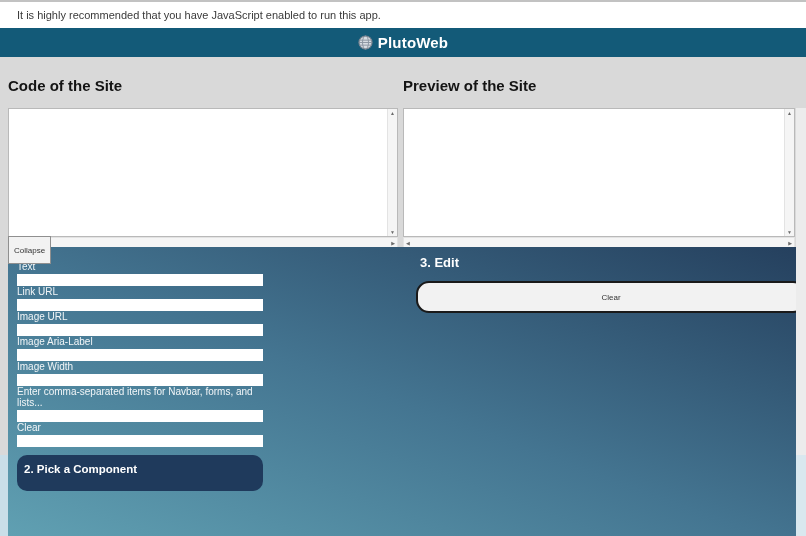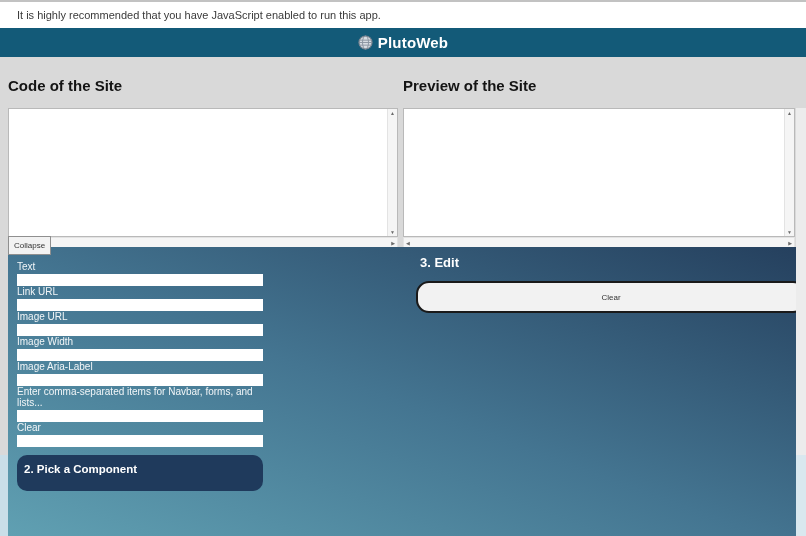--- a/index.html
+++ b/index.html
@@ -30,21 +30,21 @@
   .vscroll { position:absolute; top:0; right:0; bottom:0; width:10px;
     background:#f5f5f5; border-left:1px solid #e3e3e3;
     display:flex; flex-direction:column; justify-content:space-between; align-items:center; }
   .vscroll .arr { font-size:5px; color:#6b6b6b; line-height:8px; }
   .hscroll { position:absolute; top:237px; height:11px; background:#f5f5f5;
     border:1px solid #e3e3e3; display:flex; justify-content:space-between; align-items:center; }
   .hscroll.code-h { left:8px; width:390px; }
   .hscroll.preview-h { left:403px; width:392px; }
   .hscroll .arr { font-size:5px; color:#6b6b6b; padding:0 2px; }
 
-  .collapse-btn { position:absolute; left:8px; top:236px; height:19px;
+  .collapse-btn { position:absolute; left:8px; top:236px; height:28px;
     background:#f2f2f2; border:1px solid #8f8f8f; font-size:8px; color:#333333;
     padding:0 5px; font-family:inherit; z-index:3; }
 
   
   .workspace { position:absolute; left:8px; top:247px; width:788px; height:289px;
     background:linear-gradient(to top right,#60a0b2 0%,#447591 48%,#25405e 100%); }
 
   
   .bottom-left-strip { position:absolute; left:0; top:455px; width:8px; height:81px; background:#c9dee8; }
   .right-strip { position:absolute; left:796px; top:108px; width:10px; height:428px; background:#ececec; }
@@ -124,25 +124,25 @@
     </div>
     <div class="field">
       <label>Link URL</label>
       <input type="text" style="">
     </div>
     <div class="field">
       <label>Image URL</label>
       <input type="text" style="">
     </div>
     <div class="field">
-      <label>Image Width</label>
+      <label>Image Aria-Label</label>
       <input type="text" style="">
     </div>
     <div class="field">
-      <label>Image Aria-Label</label>
+      <label>Image Width</label>
       <input type="text" style="">
     </div>
     <div class="field">
       <label>Enter comma-separated items for Navbar, forms, and lists...</label>
       <input type="text" style="">
     </div>
     <div class="field">
       <label>Clear</label>
       <input type="text" style="">
     </div>

